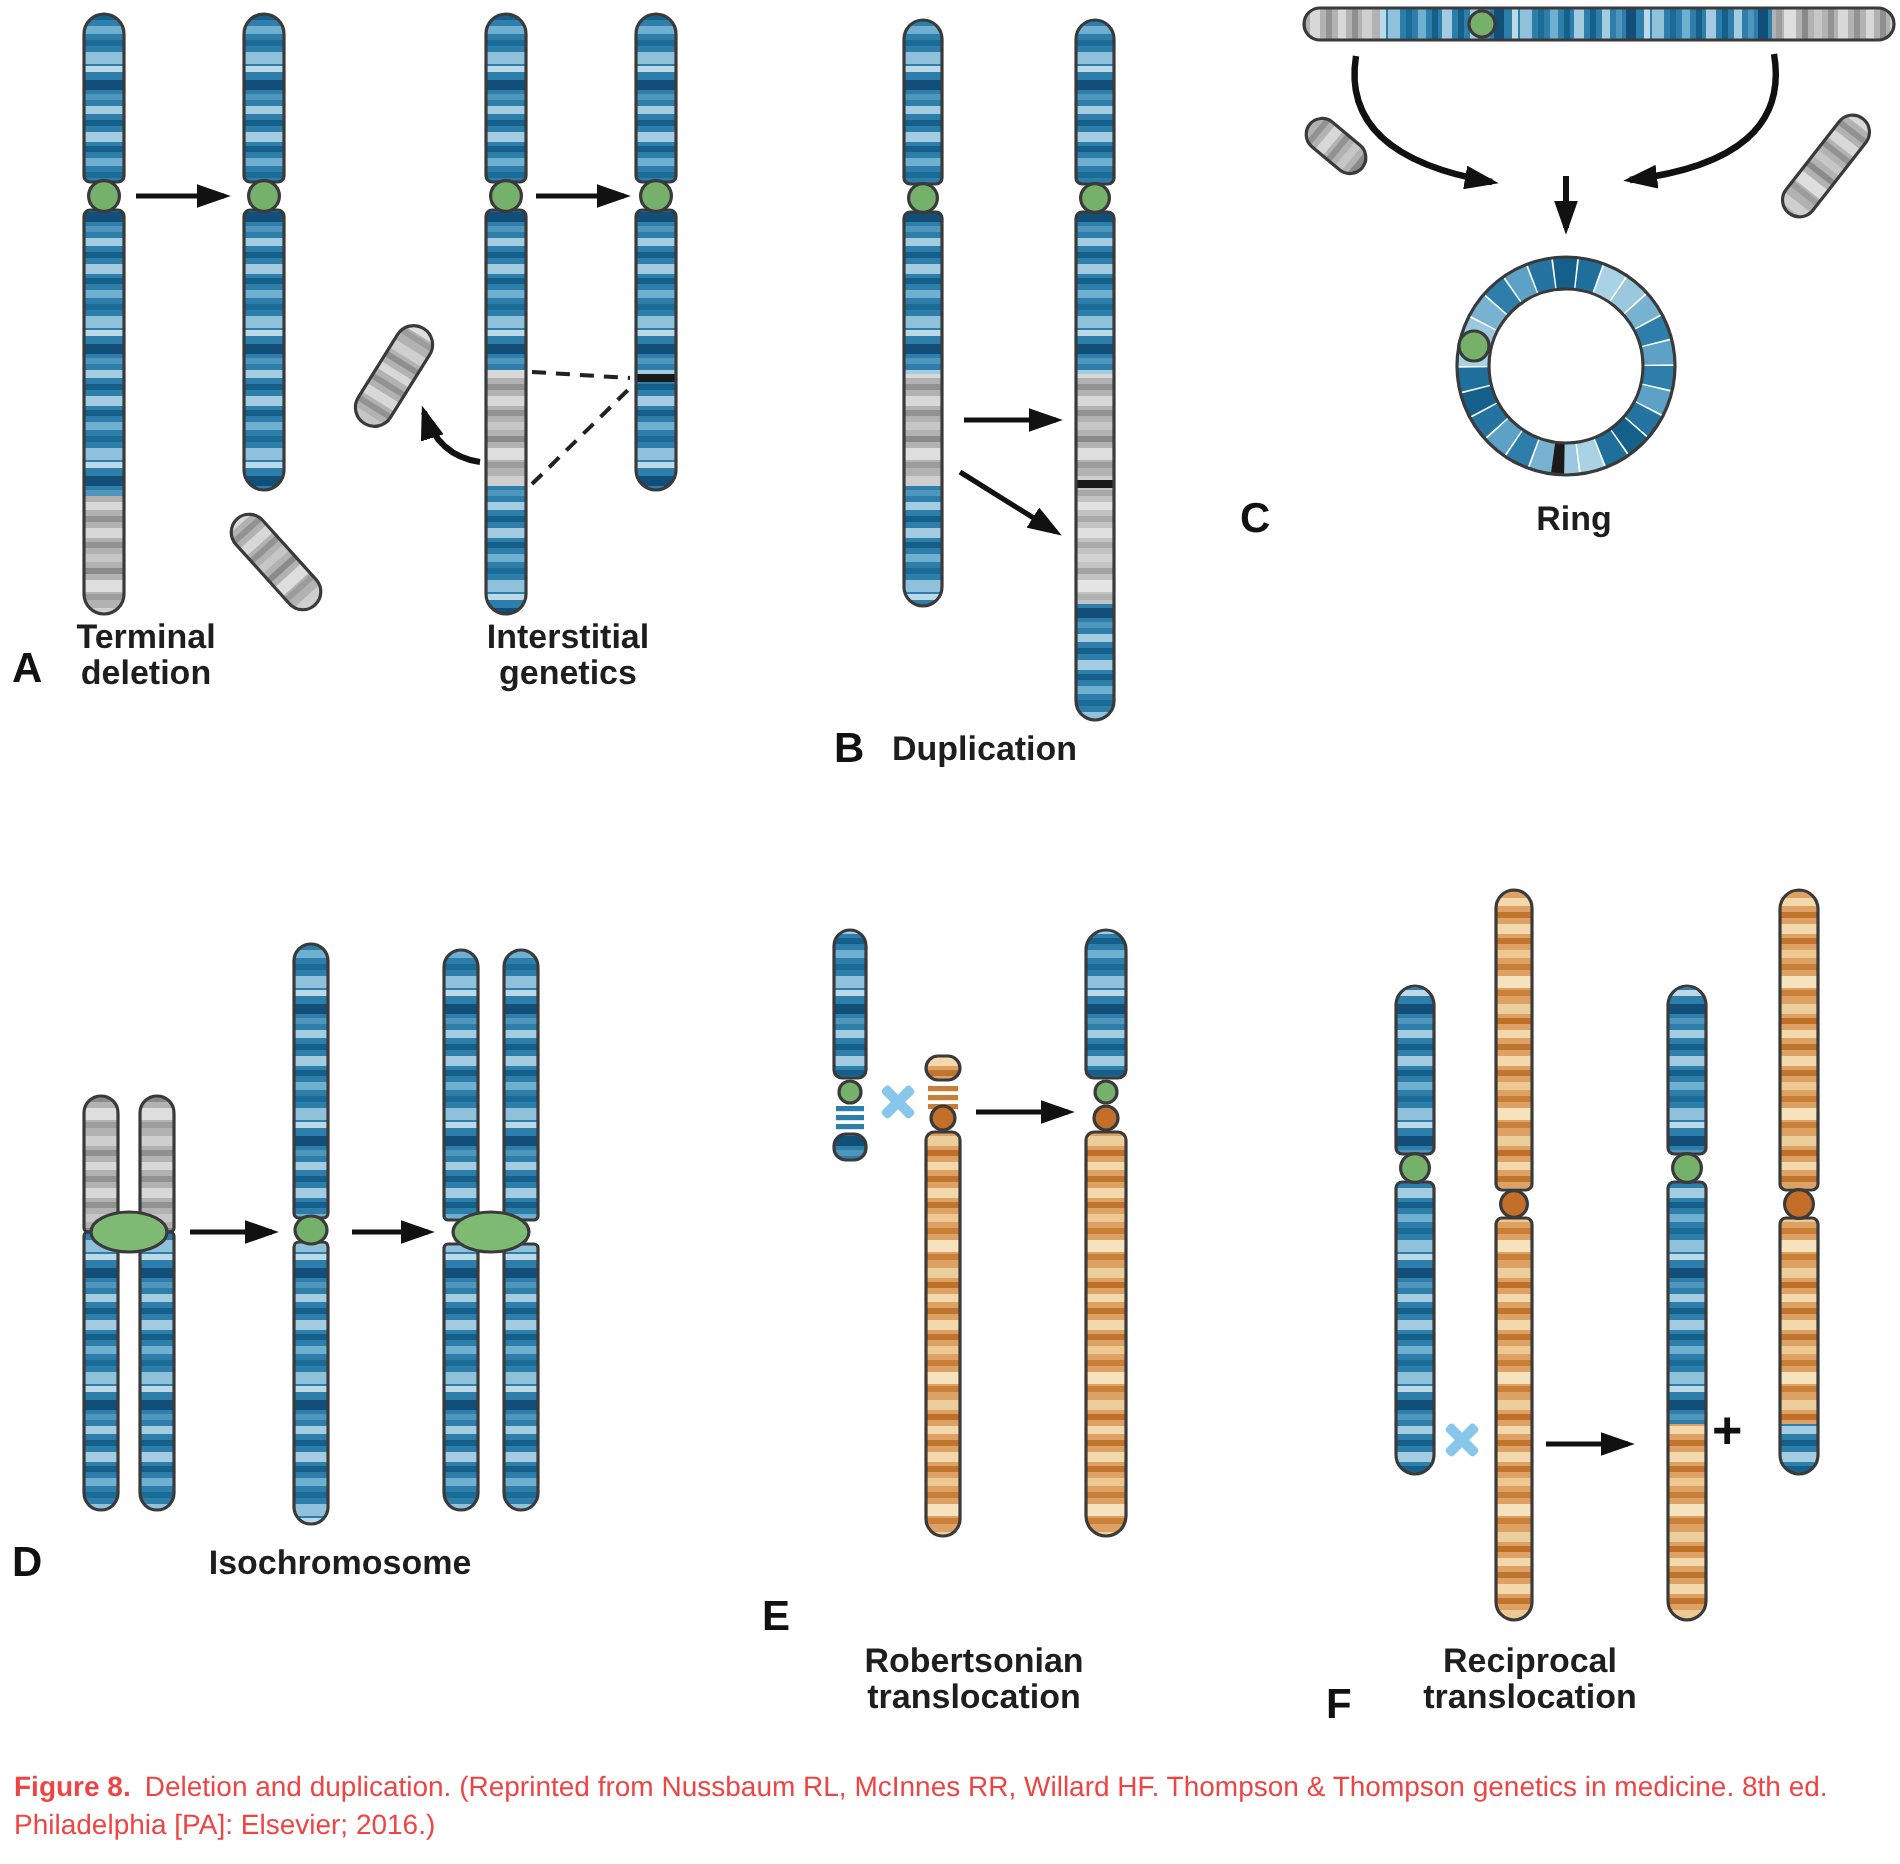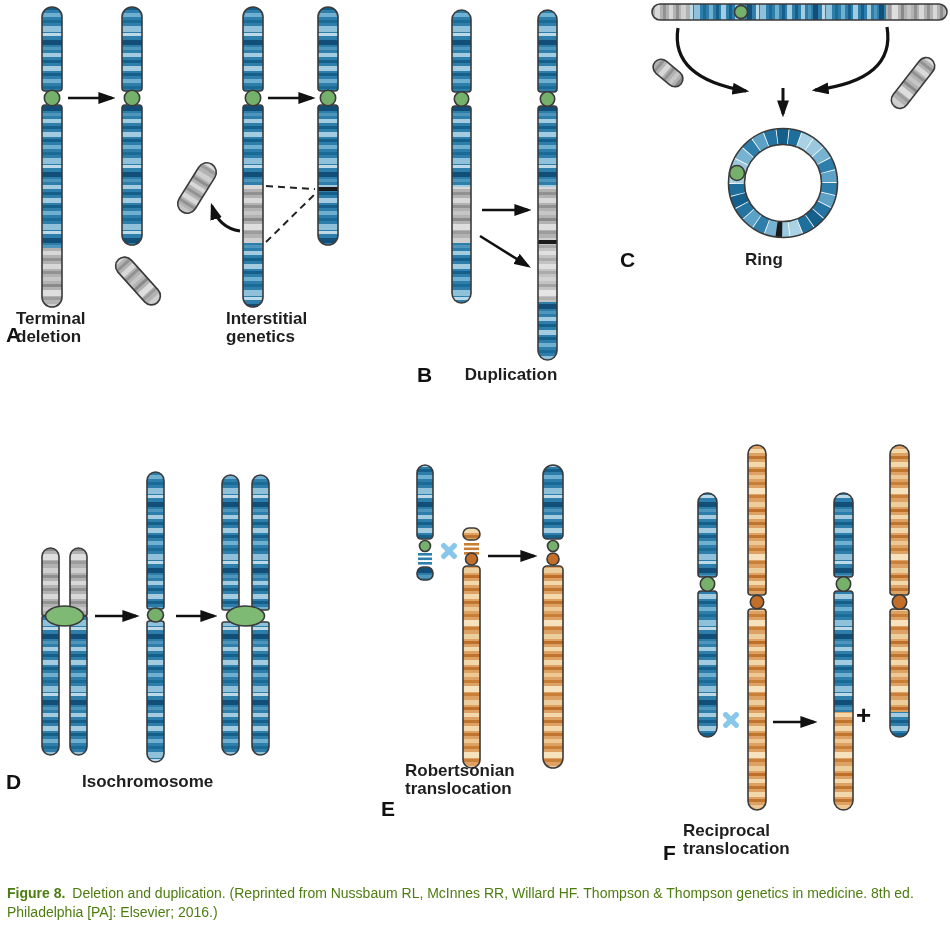--- a/index.html
+++ b/index.html
@@ -1,25 +1,25 @@
 <!DOCTYPE html>
 <html><head>
 <meta charset="utf-8">
 <style>
   html,body{margin:0;padding:0;background:#fff;}
   .page{position:relative;width:950px;height:932px;background:#fff;
         font-family:"Liberation Sans",sans-serif;overflow:hidden;}
   #diagram{position:absolute;left:0;top:0;}
   .lbl{position:absolute;font-weight:bold;font-size:17px;line-height:18px;
-       color:#1e1e1e;text-align:left;white-space:pre-line;}
+       color:#1e1e1e;text-align:center;white-space:pre-line;}
   .letter{position:absolute;font-weight:bold;font-size:21px;line-height:21px;color:#111;}
-  .lbl-left{text-align:center;}
+  .lbl-left{text-align:left;}
   .plus{position:absolute;font-weight:bold;font-size:26px;line-height:26px;color:#111;}
   .caption{position:absolute;left:7px;top:884px;width:938px;margin:0;
-           font-size:14px;line-height:19px;color:#4d7c0f;}
+           font-size:14px;line-height:19px;color:#ef4444;}
   .caption b{margin-right:7px;}
 </style>
 </head>
 <body>
 
 <div class="page">
   <svg id="diagram" width="950" height="880" viewBox="0 0 950 880">
       <defs>
         <marker id="ah" viewBox="0 0 10 7" refX="8" refY="3.5" markerWidth="17" markerHeight="12" orient="auto" markerUnits="userSpaceOnUse">
           <path d="M0,0 L10,3.5 L0,7 Z" fill="#111111"></path>
@@ -532,21 +532,21 @@
   <div class="letter" style="left:417px;top:364px">B</div>
   <div class="lbl lbl-left" style="left:446px;top:366px;width:130px">Duplication</div>
 
   <div class="letter" style="left:620px;top:249px">C</div>
   <div class="lbl" style="left:745px;top:251px;width:84px">Ring</div>
 
   <div class="letter" style="left:6px;top:771px">D</div>
   <div class="lbl" style="left:82px;top:773px;width:176px">Isochromosome</div>
 
   <div class="letter" style="left:381px;top:798px">E</div>
-  <div class="lbl" style="left:405px;top:762px;width:164px">Robertsonian
+  <div class="lbl" style="left:405px;top:822px;width:164px">Robertsonian
 translocation</div>
 
   <div class="letter" style="left:663px;top:842px">F</div>
   <div class="lbl" style="left:683px;top:822px;width:164px">Reciprocal
 translocation</div>
   <div class="plus" style="left:856px;top:702px">+</div>
 
   <p class="caption"><b>Figure 8.</b><span>Deletion and duplication. (Reprinted from Nussbaum RL, McInnes RR, Willard HF. Thompson &amp; Thompson genetics in medicine. 8th ed. Philadelphia [PA]: Elsevier; 2016.)</span></p>
 </div>
 

